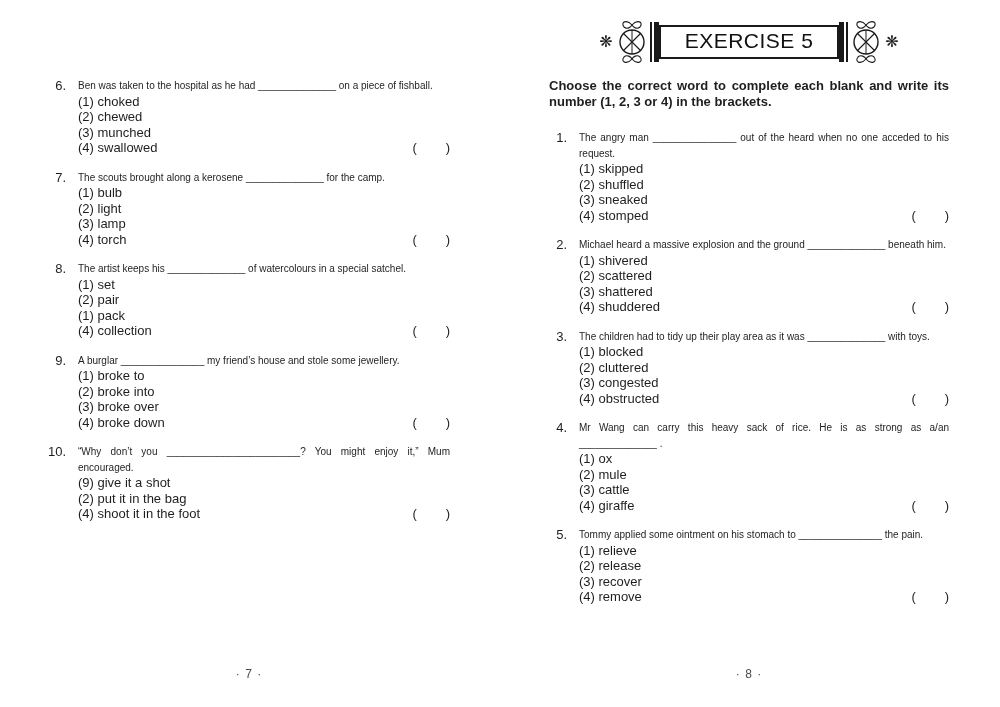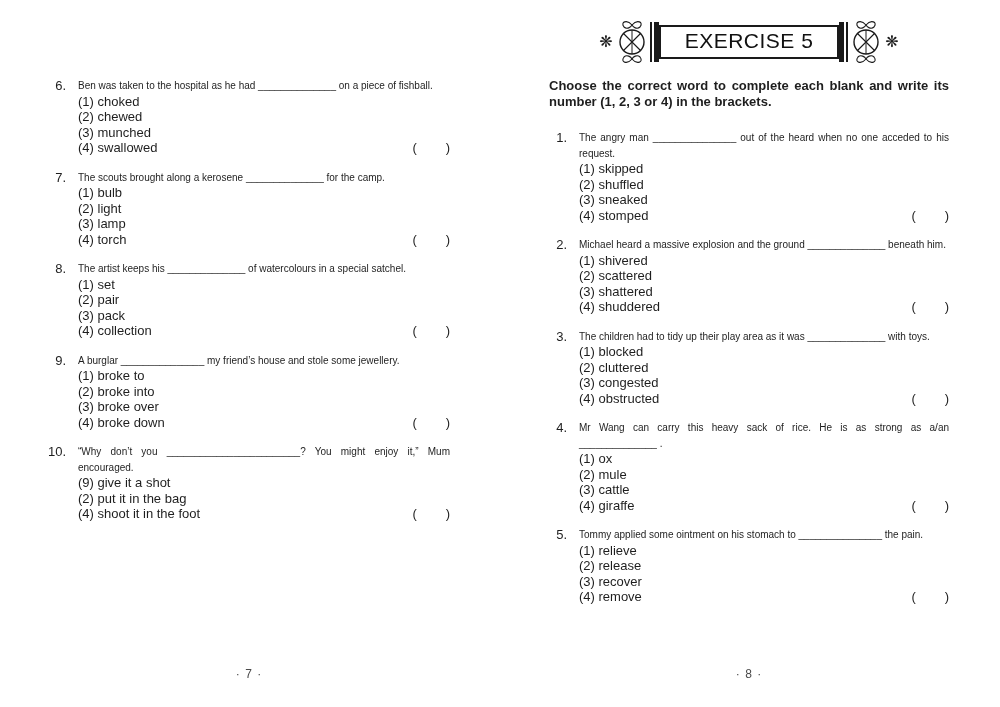--- a/index.html
+++ b/index.html
@@ -106,21 +106,21 @@
         </div>
       </div>
     </div>
 
     <div class="question">
       <div class="q-num">8.</div>
       <div class="q-body">
         <p class="q-stem">The artist keeps his ______________ of watercolours in a special satchel.</p>
         <div class="q-option">(1) set</div>
         <div class="q-option">(2) pair</div>
-        <div class="q-option">(3) pack</div>
+        <div class="q-option">(1) pack</div>
         <div class="q-option-row">
           <span class="q-option">(4) collection</span>
           <span class="q-brackets">(        )</span>
         </div>
       </div>
     </div>
 
     <div class="question">
       <div class="q-num">9.</div>
       <div class="q-body">

